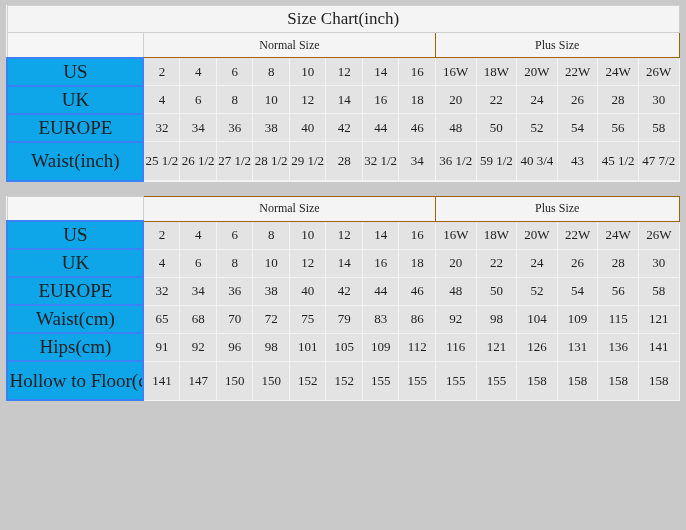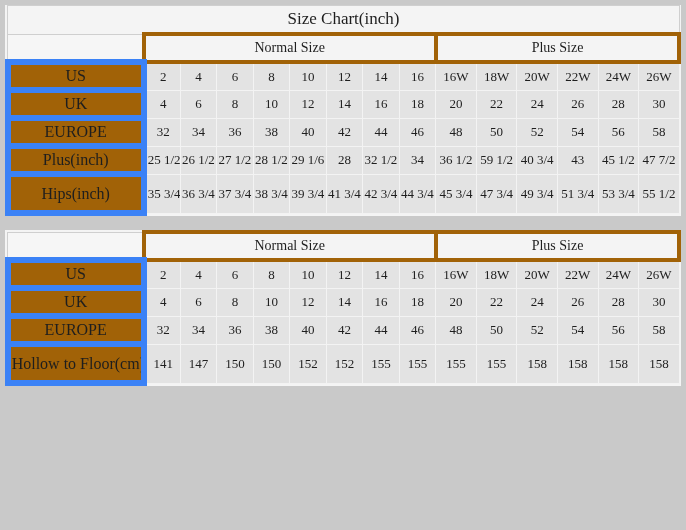--- a/index.html
+++ b/index.html
@@ -32,32 +32,32 @@
     white-space: nowrap;
   }
   td.title-cell {
     height: 24px;
     font-size: 17px;
     background: #f4f4f4;
     border: 1px solid #cfcfcf;
   }
   td.group-cell {
     height: 22px;
-    font-size: 14px;
+    font-size: 12px;
     background: #f4f4f4;
-    border: 4px solid #a16207;
+    border: 1px solid #a16207;
   }
   td.corner-cell {
     background: #f6f6f6;
     border: 1px solid #cfcfcf;
   }
   td.row-label {
-    background: #a16207;
-    font-size: 16px;
-    border: 6px solid #3b82f6;
+    background: #0ea5e9;
+    font-size: 19px;
+    border: 2px solid #3b82f6;
   }
   td.size-cell {
     background: #e3e3e3;
     font-size: 13px;
     border: 1px solid #f3f3f3;
   }
   tr.data-row {
     height: 28px;
   }
   tr.data-row:last-child {
@@ -143,52 +143,35 @@
           <td class="size-cell">44</td>
           <td class="size-cell">46</td>
           <td class="size-cell">48</td>
           <td class="size-cell">50</td>
           <td class="size-cell">52</td>
           <td class="size-cell">54</td>
           <td class="size-cell">56</td>
           <td class="size-cell">58</td>
         </tr>
         <tr class="data-row">
-          <td class="row-label">Plus(inch)</td>
+          <td class="row-label">Waist(inch)</td>
           <td class="size-cell">25 1/2</td>
           <td class="size-cell">26 1/2</td>
           <td class="size-cell">27 1/2</td>
           <td class="size-cell">28 1/2</td>
-          <td class="size-cell">29 1/6</td>
+          <td class="size-cell">29 1/2</td>
           <td class="size-cell">28</td>
           <td class="size-cell">32 1/2</td>
           <td class="size-cell">34</td>
           <td class="size-cell">36 1/2</td>
           <td class="size-cell">59 1/2</td>
           <td class="size-cell">40 3/4</td>
           <td class="size-cell">43</td>
           <td class="size-cell">45 1/2</td>
           <td class="size-cell">47 7/2</td>
-        </tr>
-        <tr class="data-row">
-          <td class="row-label">Hips(inch)</td>
-          <td class="size-cell">35 3/4</td>
-          <td class="size-cell">36 3/4</td>
-          <td class="size-cell">37 3/4</td>
-          <td class="size-cell">38 3/4</td>
-          <td class="size-cell">39 3/4</td>
-          <td class="size-cell">41 3/4</td>
-          <td class="size-cell">42 3/4</td>
-          <td class="size-cell">44 3/4</td>
-          <td class="size-cell">45 3/4</td>
-          <td class="size-cell">47 3/4</td>
-          <td class="size-cell">49 3/4</td>
-          <td class="size-cell">51 3/4</td>
-          <td class="size-cell">53 3/4</td>
-          <td class="size-cell">55 1/2</td>
         </tr>
       </tbody>
   </table>
 
   <table class="chart-table">
     <colgroup>
       <col style="width:136px">
       <col style="width:36.5px">
         <col style="width:36.5px">
         <col style="width:36.5px">
@@ -257,20 +240,54 @@
           <td class="size-cell">44</td>
           <td class="size-cell">46</td>
           <td class="size-cell">48</td>
           <td class="size-cell">50</td>
           <td class="size-cell">52</td>
           <td class="size-cell">54</td>
           <td class="size-cell">56</td>
           <td class="size-cell">58</td>
         </tr>
         <tr class="data-row">
+          <td class="row-label">Waist(cm)</td>
+          <td class="size-cell">65</td>
+          <td class="size-cell">68</td>
+          <td class="size-cell">70</td>
+          <td class="size-cell">72</td>
+          <td class="size-cell">75</td>
+          <td class="size-cell">79</td>
+          <td class="size-cell">83</td>
+          <td class="size-cell">86</td>
+          <td class="size-cell">92</td>
+          <td class="size-cell">98</td>
+          <td class="size-cell">104</td>
+          <td class="size-cell">109</td>
+          <td class="size-cell">115</td>
+          <td class="size-cell">121</td>
+        </tr>
+        <tr class="data-row">
+          <td class="row-label">Hips(cm)</td>
+          <td class="size-cell">91</td>
+          <td class="size-cell">92</td>
+          <td class="size-cell">96</td>
+          <td class="size-cell">98</td>
+          <td class="size-cell">101</td>
+          <td class="size-cell">105</td>
+          <td class="size-cell">109</td>
+          <td class="size-cell">112</td>
+          <td class="size-cell">116</td>
+          <td class="size-cell">121</td>
+          <td class="size-cell">126</td>
+          <td class="size-cell">131</td>
+          <td class="size-cell">136</td>
+          <td class="size-cell">141</td>
+        </tr>
+        <tr class="data-row">
           <td class="row-label">Hollow to Floor(cm)</td>
           <td class="size-cell">141</td>
           <td class="size-cell">147</td>
           <td class="size-cell">150</td>
           <td class="size-cell">150</td>
           <td class="size-cell">152</td>
           <td class="size-cell">152</td>
           <td class="size-cell">155</td>
           <td class="size-cell">155</td>
           <td class="size-cell">155</td>

